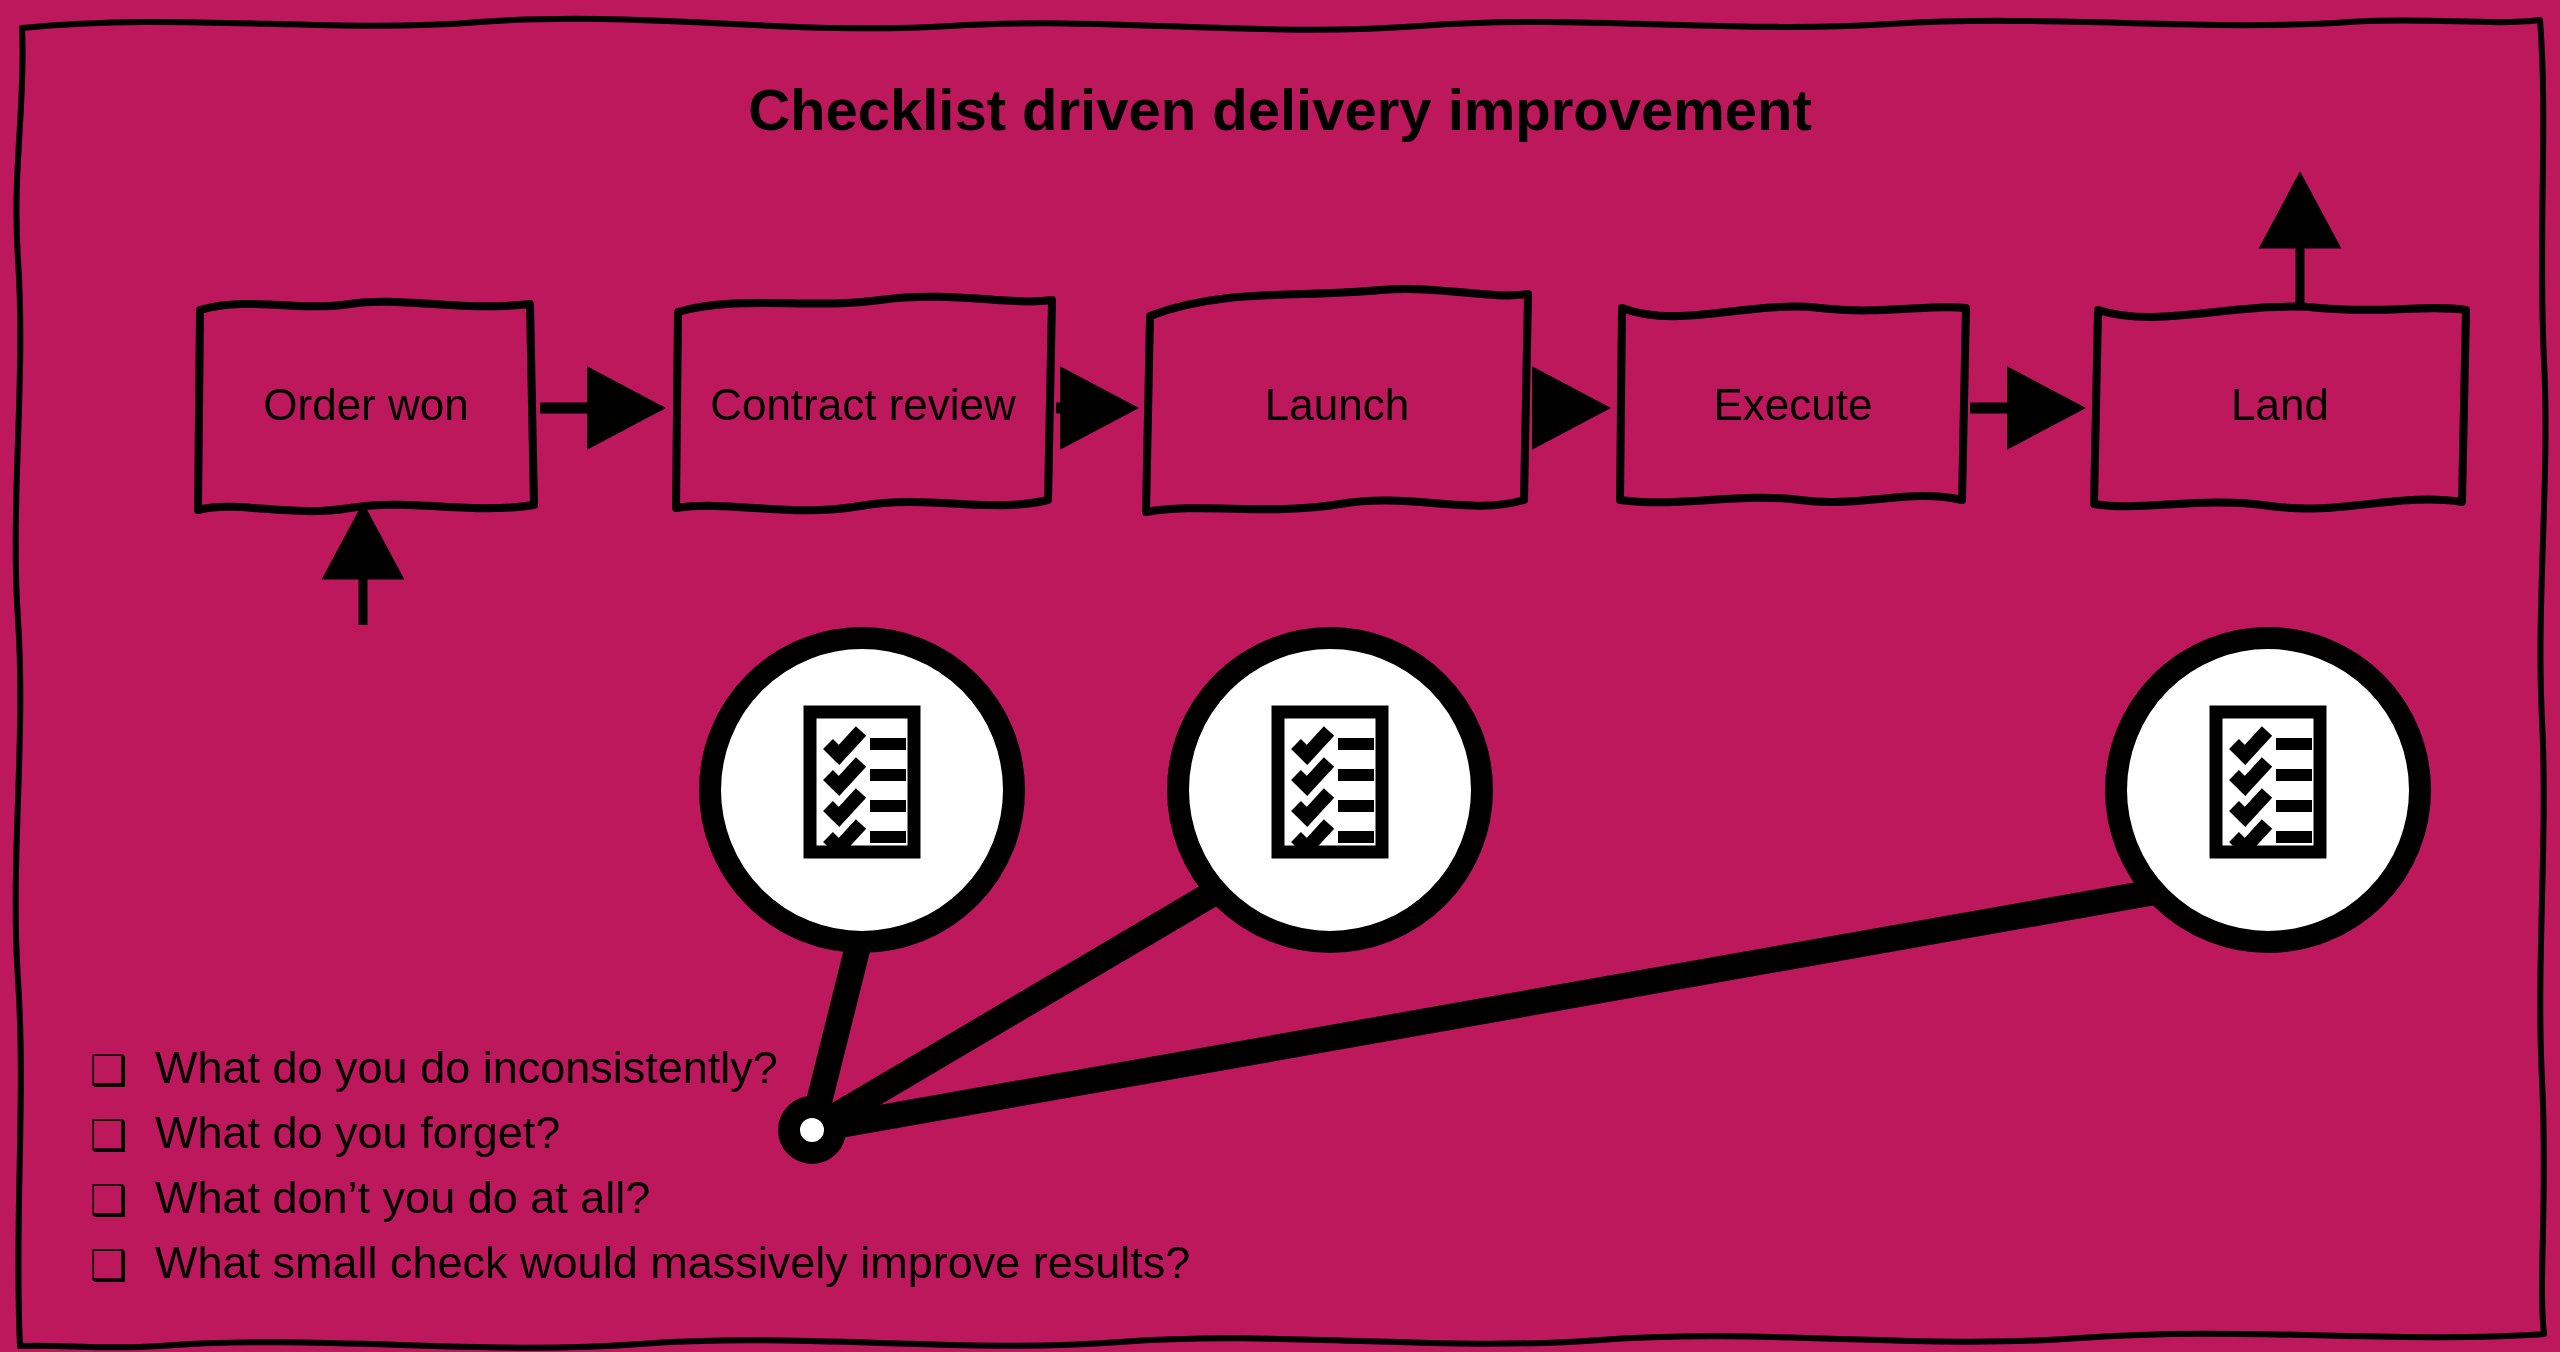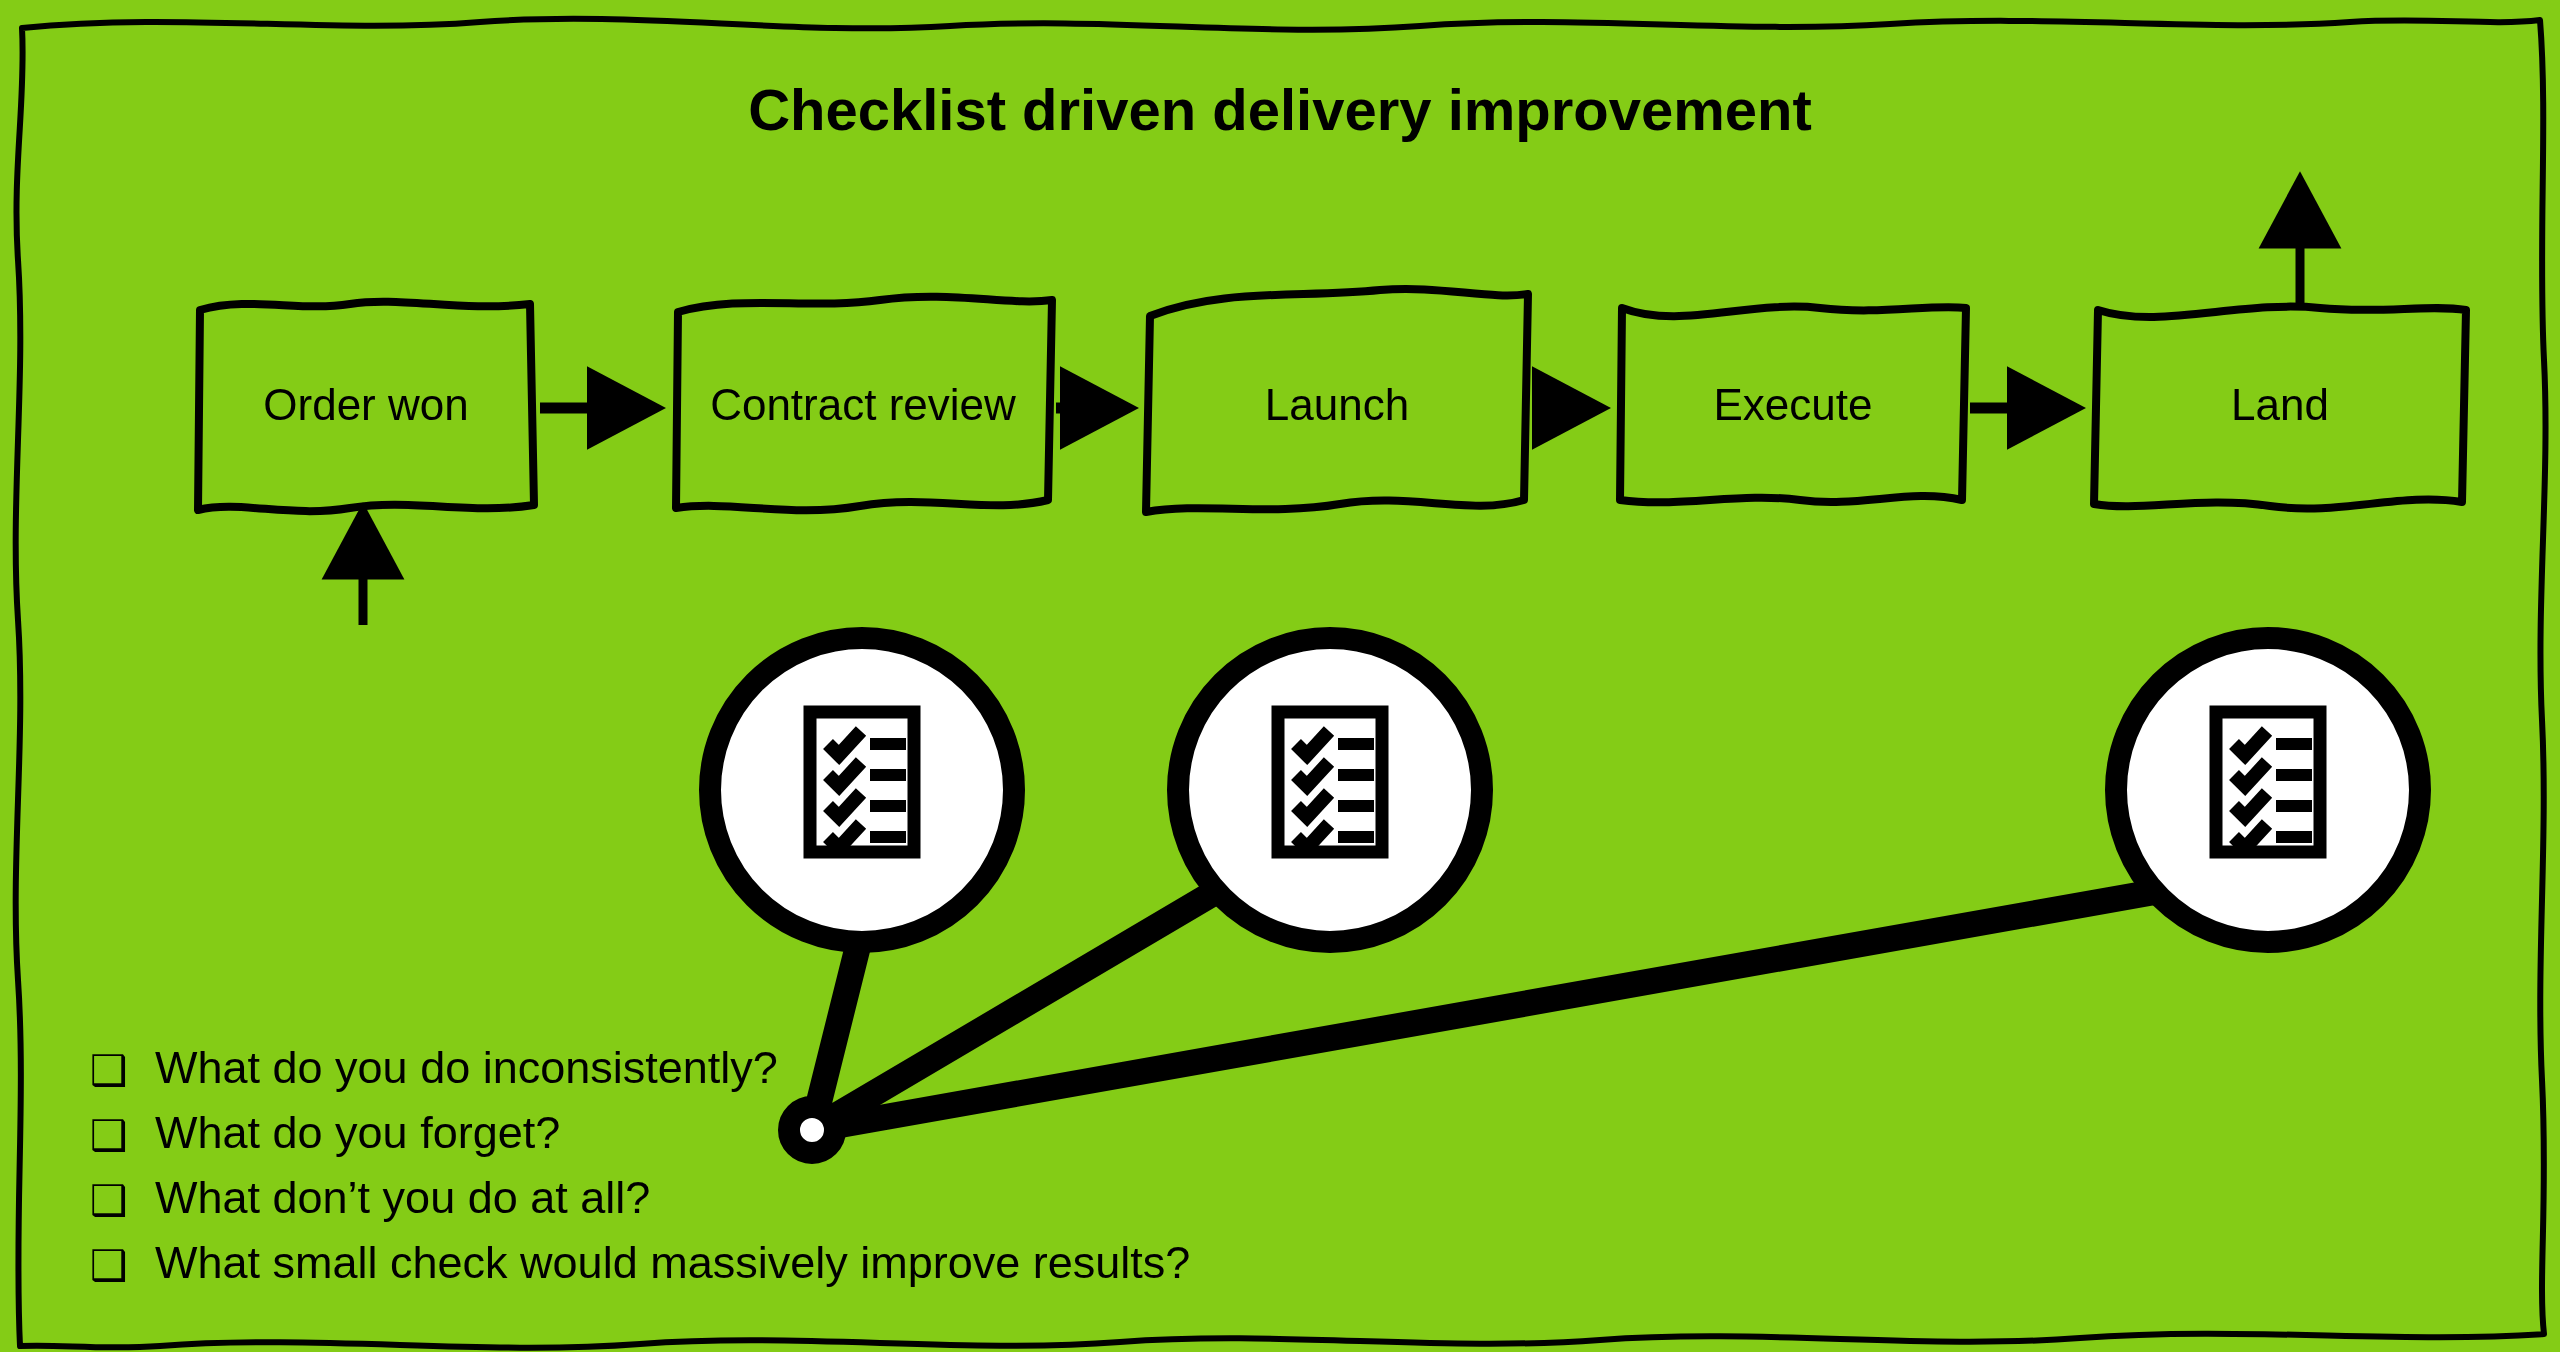--- a/index.html
+++ b/index.html
@@ -10,21 +10,21 @@
   body {
     width: 2560px;
     height: 1352px;
     overflow: hidden;
     font-family: "Liberation Sans", sans-serif;
   }
   #slide {
     position: relative;
     width: 2560px;
     height: 1352px;
-    background: #84cc16;
+    background: #be185d;
   }
   #slide-svg {
     position: absolute;
     top: 0;
     left: 0;
     width: 2560px;
     height: 1352px;
   }
   .svg-title {
     font-family: "Liberation Sans", sans-serif;

